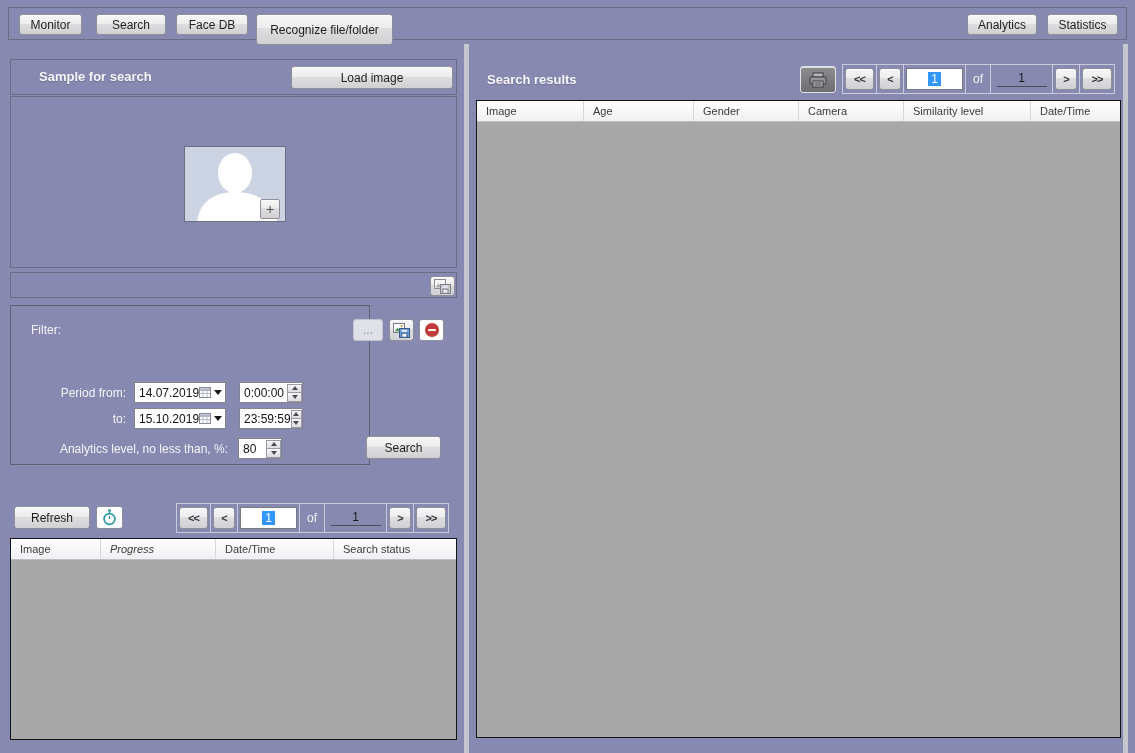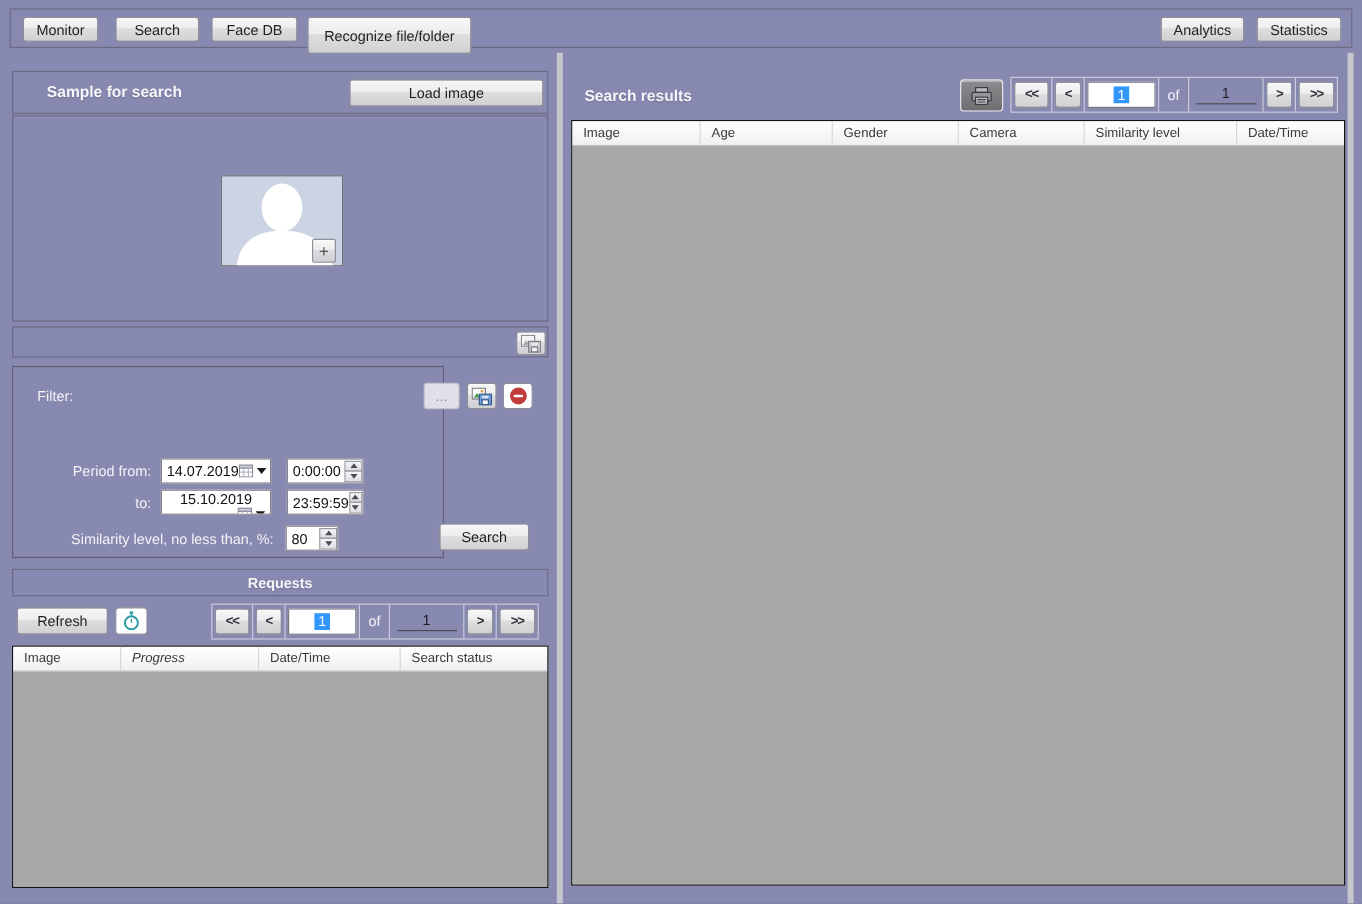--- a/index.html
+++ b/index.html
@@ -138,21 +138,21 @@
         <span class="sbtn">
             <span class="tri-up"></span>
           </span>
         <span class="sbtn">
             <span class="tri-down"></span>
           </span>
       </span>
     </div>
 
     <div class="lbl" style="left:20px;top:106px;width:95px;text-align:right;">to:</div>
-    <div class="field" style="left:123px;top:102px;width:92px;height:21px;flex-direction:column;">
+    <div class="field" style="left:123px;top:102px;width:92px;height:21px;">
       <span>15.10.2019</span>
       <span style="margin-left:auto;display:flex;align-items:center;gap:3px;">
         <svg width="12" height="11" viewBox="0 0 12 11">
           <rect x="0.5" y="0.5" width="11" height="10" fill="#fff" stroke="#8a8a96"></rect>
           <rect x="0.5" y="0.5" width="11" height="2.6" fill="#c8ccdf" stroke="#8a8a96"></rect>
           <line x1="4" y1="3.5" x2="4" y2="10" stroke="#b6bac8"></line>
           <line x1="8" y1="3.5" x2="8" y2="10" stroke="#b6bac8"></line>
           <line x1="1" y1="6.5" x2="11" y2="6.5" stroke="#b6bac8"></line>
         </svg>
         <span class="combo-arrow" style="margin-left:0;"></span>
@@ -163,38 +163,35 @@
       <span class="spin">
         <span class="sbtn">
             <span class="tri-up"></span>
           </span>
         <span class="sbtn">
             <span class="tri-down"></span>
           </span>
       </span>
     </div>
 
-    <div class="lbl" style="left:20px;top:136px;width:197px;text-align:right;">Similarity level, no less than, %:</div>
+    <div class="lbl" style="left:20px;top:136px;width:197px;text-align:right;">Analytics level, no less than, %:</div>
     <div class="field" style="left:227px;top:132px;width:44px;height:21px;padding-right:0;">
       <span>80</span>
       <span class="spin">
         <span class="sbtn">
             <span class="tri-up"></span>
           </span>
         <span class="sbtn">
             <span class="tri-down"></span>
           </span>
       </span>
     </div>
     <div class="btn abs" style="left:355px;top:130px;width:75px;height:23px;">Search</div>
   </div>
 
-  <div class="gbox" style="left:10px;top:474px;width:447px;height:23px;display:flex;align-items:center;justify-content:center;">
-    <span class="title" style="font-size:12px;">Requests</span>
-  </div>
 
   <div class="btn abs" style="left:14px;top:506px;width:76px;height:23px;">Refresh</div>
   <div class="btn abs" style="left:96px;top:506px;width:27px;height:23px;background:#fff;">
     <svg width="15" height="17" viewBox="0 0 15 17">
       <rect x="6" y="0.5" width="3" height="2" fill="#2a9ca4"></rect>
       <line x1="7.5" y1="2.5" x2="7.5" y2="4.2" stroke="#2a9ca4" stroke-width="1.4"></line>
       <circle cx="7.5" cy="10" r="5.4" fill="#ffffff" stroke="#2a9ca4" stroke-width="1.6"></circle>
       <line x1="7.5" y1="10" x2="7.5" y2="6.8" stroke="#2a9ca4" stroke-width="1.2"></line>
     </svg>
   </div>

